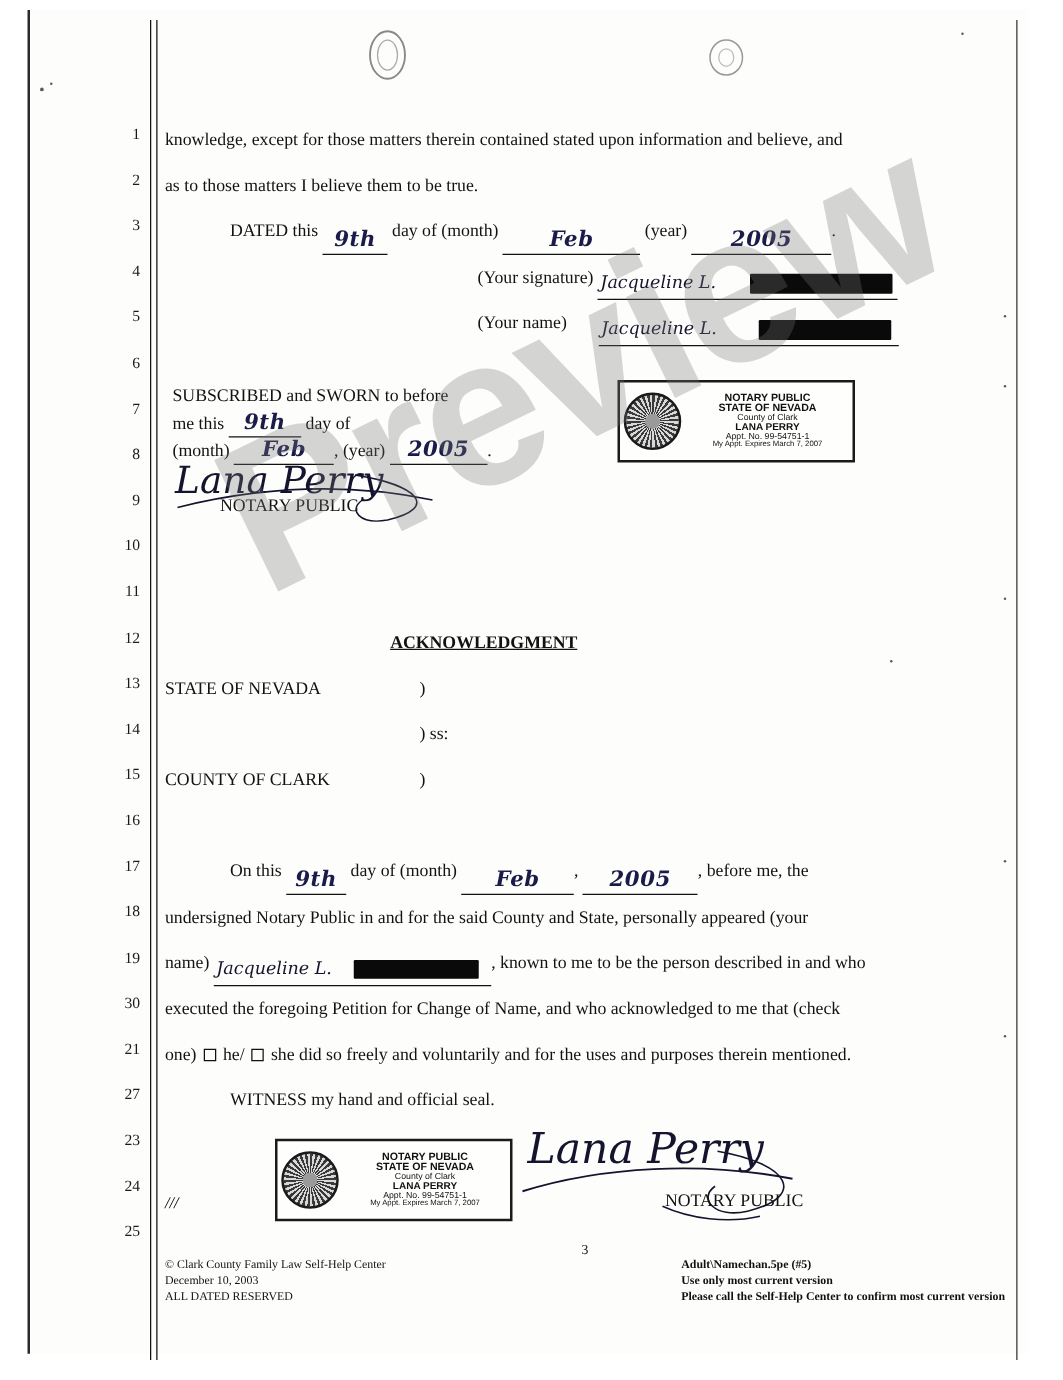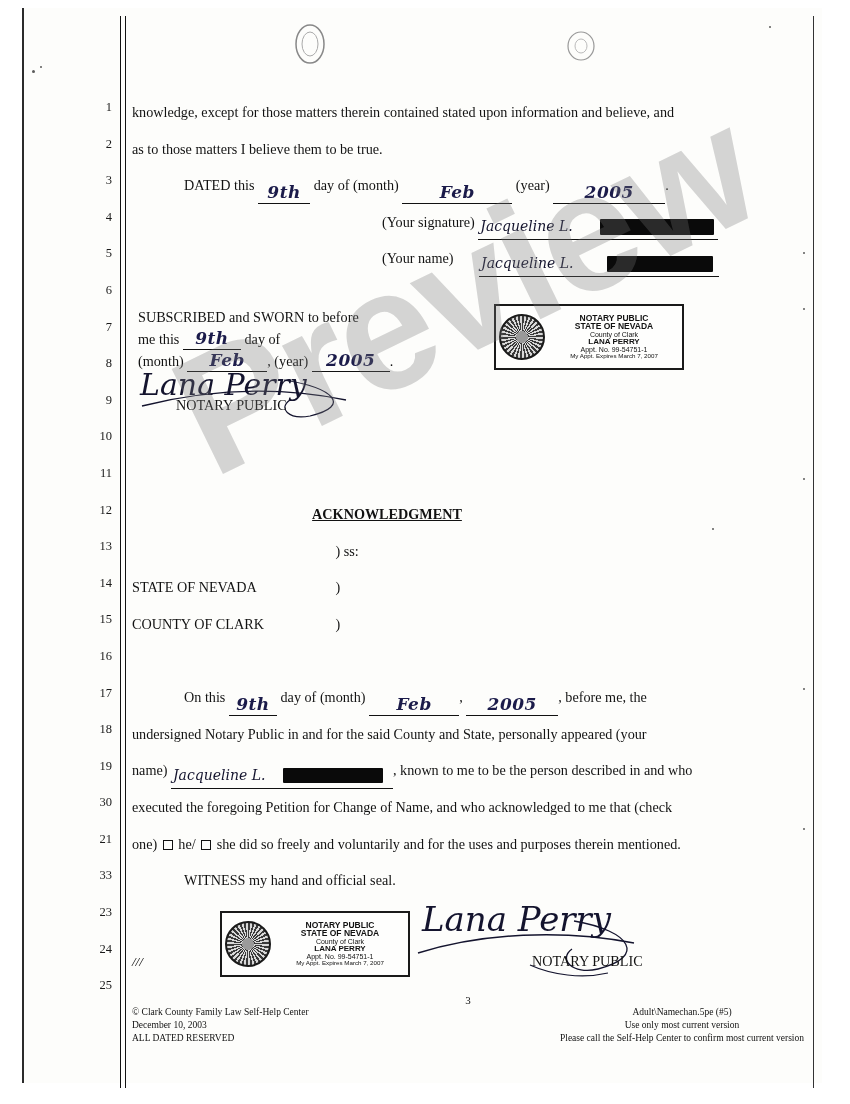--- a/index.html
+++ b/index.html
@@ -175,21 +175,21 @@
   .footer {
     position: absolute;
     left: 108px;
     top: 998px;
     width: 672px;
     font-size: 9.5px;
     color: #111;
     line-height: 13px;
   }
   .footer .left { position: absolute; left: 0; top: 0; }
-  .footer .right { position: absolute; right: 0; top: 0; text-align: center; }
+  .footer .right { position: absolute; right: 0; top: 0; text-align: left; font-weight: bold; }
   .pagenum {
     position: absolute;
     left: 0;
     top: -12px;
     width: 672px;
     text-align: center;
     font-size: 11px;
   }
   .slashes {
     position: absolute;
@@ -251,21 +251,21 @@
       <div>12</div>
       <div>13</div>
       <div>14</div>
       <div>15</div>
       <div>16</div>
       <div>17</div>
       <div>18</div>
       <div>19</div>
       <div>30</div>
       <div>21</div>
-      <div>33</div>
+      <div>27</div>
       <div>23</div>
       <div>24</div>
       <div>25</div>
     </div>
 
     <div class="content">
 
       <div class="ln">
         <span>knowledge, except for those matters therein contained stated upon information and believe, and</span>
       </div>
@@ -339,27 +339,27 @@
         </div>
       </div>
 
       <div class="ln"></div>
 
       <div class="ln center" style="padding-right:150px;">
         <span class="u-underline" style="font-weight:bold;">ACKNOWLEDGMENT</span>
       </div>
 
       <div class="ln">
+        <span style="display:inline-block;width:200px;">STATE OF NEVADA</span>
+        <span>)</span>
+      </div>
+
+      <div class="ln">
         <span style="display:inline-block;width:200px;">&nbsp;</span>
         <span>) ss:</span>
-      </div>
-
-      <div class="ln">
-        <span style="display:inline-block;width:200px;">STATE OF NEVADA</span>
-        <span>)</span>
       </div>
 
       <div class="ln">
         <span style="display:inline-block;width:200px;">COUNTY OF CLARK</span>
         <span>)</span>
       </div>
 
       <div class="ln"></div>
 
       <div class="ln indent">

